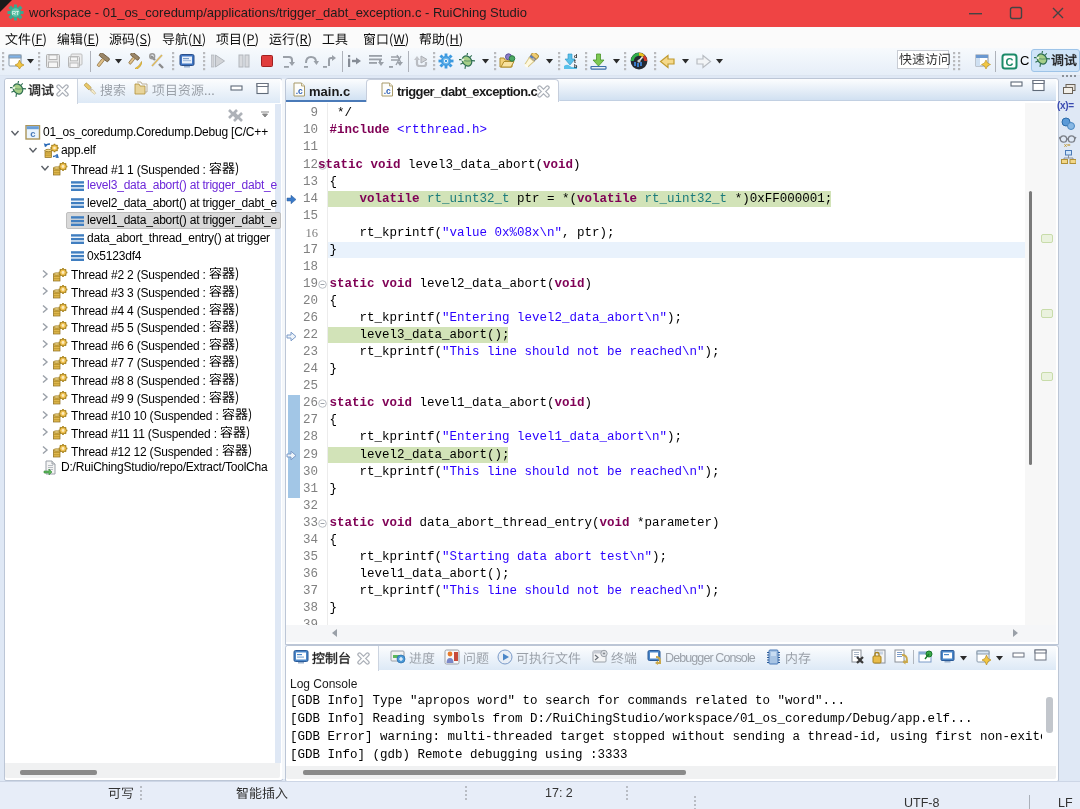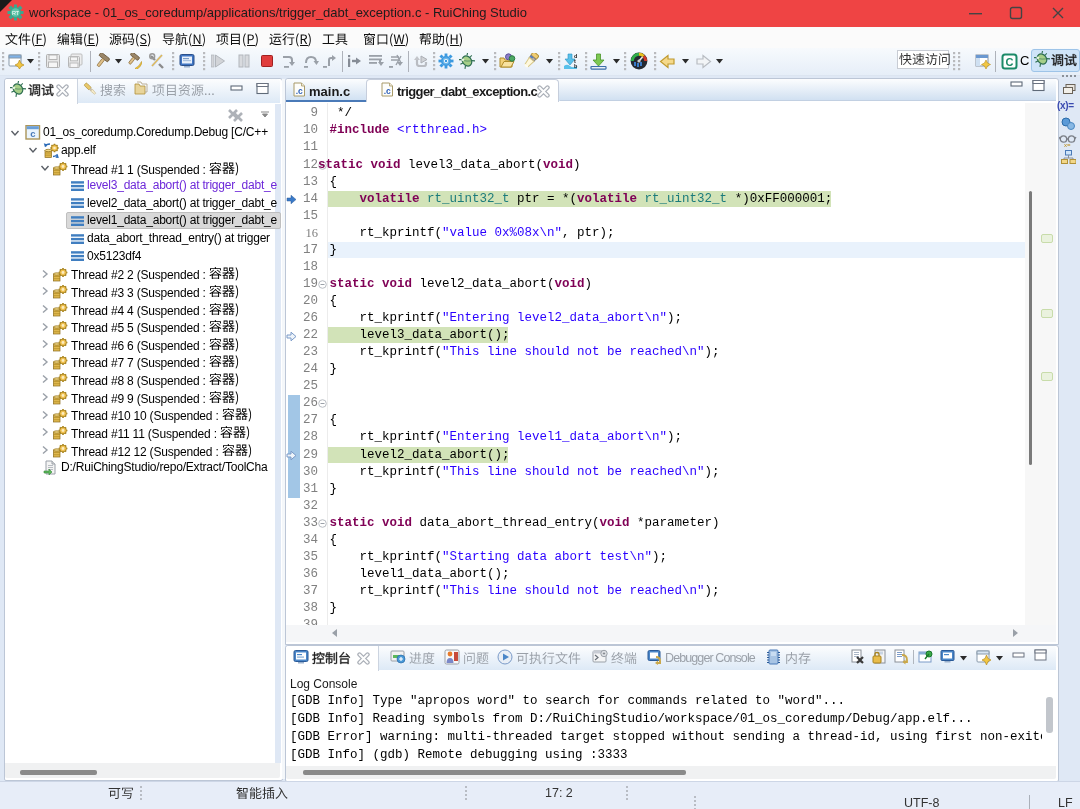--- a/index.html
+++ b/index.html
@@ -857,20 +857,21 @@
       <div style="position:absolute;left:18px;top:207.0px;width:15px;height:17.06px;line-height:17.06px;font-family:'Liberation Mono';font-size:12.5px;color:#808080;text-align:right">26</div>
       <div style="position:absolute;left:44.5px;top:207.0px;height:17.06px;line-height:17.06px;font-family:'Liberation Mono';font-size:12.5px;color:#000;white-space:pre">    rt_kprintf(<span style="color:#2a00ff">"Entering level2_data_abort\n"</span>);</div>
       <div style="position:absolute;left:18px;top:224.1px;width:15px;height:17.06px;line-height:17.06px;font-family:'Liberation Mono';font-size:12.5px;color:#808080;text-align:right">22</div>
       <div style="position:absolute;left:44.5px;top:224.1px;height:17.06px;line-height:17.06px;font-family:'Liberation Mono';font-size:12.5px;color:#000;white-space:pre">    level3_data_abort();</div>
       <div style="position:absolute;left:18px;top:241.1px;width:15px;height:17.06px;line-height:17.06px;font-family:'Liberation Mono';font-size:12.5px;color:#808080;text-align:right">23</div>
       <div style="position:absolute;left:44.5px;top:241.1px;height:17.06px;line-height:17.06px;font-family:'Liberation Mono';font-size:12.5px;color:#000;white-space:pre">    rt_kprintf(<span style="color:#2a00ff">"This line should not be reached\n"</span>);</div>
       <div style="position:absolute;left:18px;top:258.2px;width:15px;height:17.06px;line-height:17.06px;font-family:'Liberation Mono';font-size:12.5px;color:#808080;text-align:left">24</div>
       <div style="position:absolute;left:44.5px;top:258.2px;height:17.06px;line-height:17.06px;font-family:'Liberation Mono';font-size:12.5px;color:#000;white-space:pre">}</div>
       <div style="position:absolute;left:18px;top:275.3px;width:15px;height:17.06px;line-height:17.06px;font-family:'Liberation Mono';font-size:12.5px;color:#808080;text-align:right">25</div>
       <div style="position:absolute;left:18px;top:292.3px;width:15px;height:17.06px;line-height:17.06px;font-family:'Liberation Mono';font-size:12.5px;color:#808080;text-align:right">26</div>
+      <div style="position:absolute;left:44.5px;top:292.3px;height:17.06px;line-height:17.06px;font-family:'Liberation Mono';font-size:12.5px;color:#000;white-space:pre"><b style="color:#7f0055">static</b> <b style="color:#7f0055">void</b> level1_data_abort(<b style="color:#7f0055">void</b>)</div>
       <div style="position:absolute;left:18px;top:309.4px;width:15px;height:17.06px;line-height:17.06px;font-family:'Liberation Mono';font-size:12.5px;color:#808080;text-align:right">27</div>
       <div style="position:absolute;left:44.5px;top:309.4px;height:17.06px;line-height:17.06px;font-family:'Liberation Mono';font-size:12.5px;color:#000;white-space:pre">{</div>
       <div style="position:absolute;left:18px;top:326.4px;width:15px;height:17.06px;line-height:17.06px;font-family:'Liberation Mono';font-size:12.5px;color:#808080;text-align:right">28</div>
       <div style="position:absolute;left:44.5px;top:326.4px;height:17.06px;line-height:17.06px;font-family:'Liberation Mono';font-size:12.5px;color:#000;white-space:pre">    rt_kprintf(<span style="color:#2a00ff">"Entering level1_data_abort\n"</span>);</div>
       <div style="position:absolute;left:18px;top:343.5px;width:15px;height:17.06px;line-height:17.06px;font-family:'Liberation Mono';font-size:12.5px;color:#808080;text-align:right">29</div>
       <div style="position:absolute;left:44.5px;top:343.5px;height:17.06px;line-height:17.06px;font-family:'Liberation Mono';font-size:12.5px;color:#000;white-space:pre">    level2_data_abort();</div>
       <div style="position:absolute;left:18px;top:360.6px;width:15px;height:17.06px;line-height:17.06px;font-family:'Liberation Mono';font-size:12.5px;color:#808080;text-align:right">30</div>
       <div style="position:absolute;left:44.5px;top:360.6px;height:17.06px;line-height:17.06px;font-family:'Liberation Mono';font-size:12.5px;color:#000;white-space:pre">    rt_kprintf(<span style="color:#2a00ff">"This line should not be reached\n"</span>);</div>
       <div style="position:absolute;left:18px;top:377.6px;width:15px;height:17.06px;line-height:17.06px;font-family:'Liberation Mono';font-size:12.5px;color:#808080;text-align:right">31</div>
       <div style="position:absolute;left:44.5px;top:377.6px;height:17.06px;line-height:17.06px;font-family:'Liberation Mono';font-size:12.5px;color:#000;white-space:pre">}</div>

